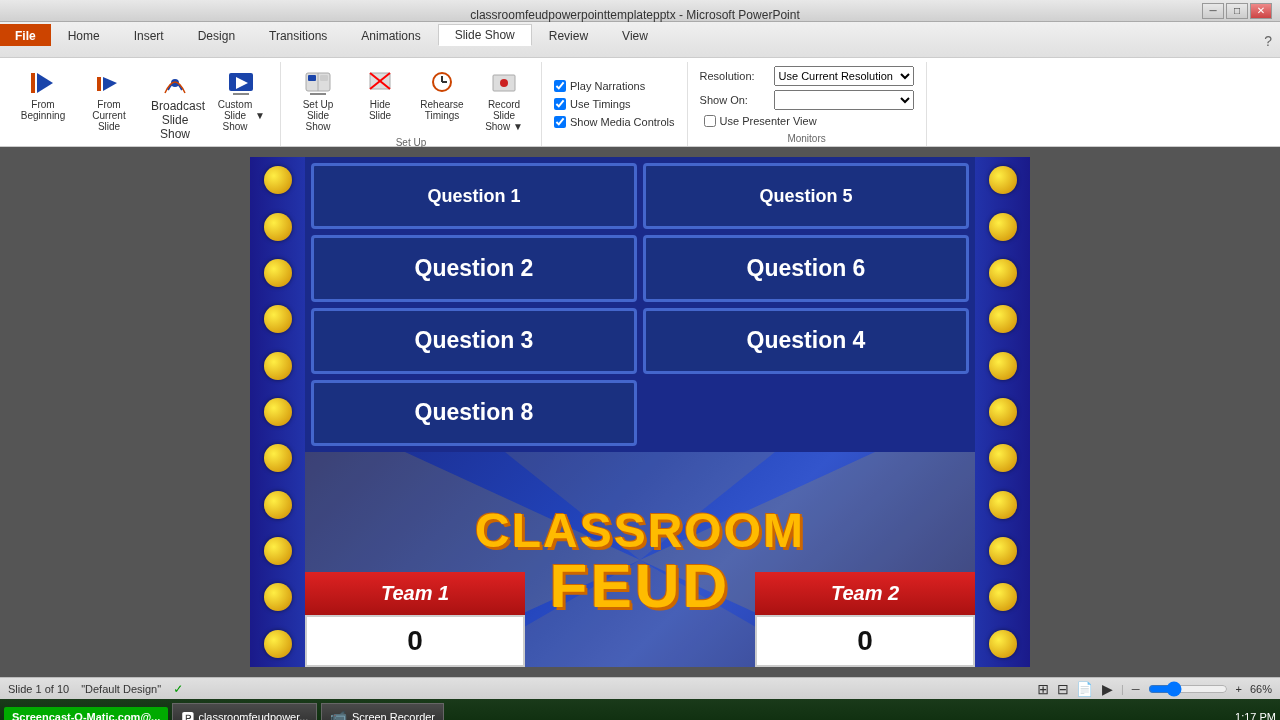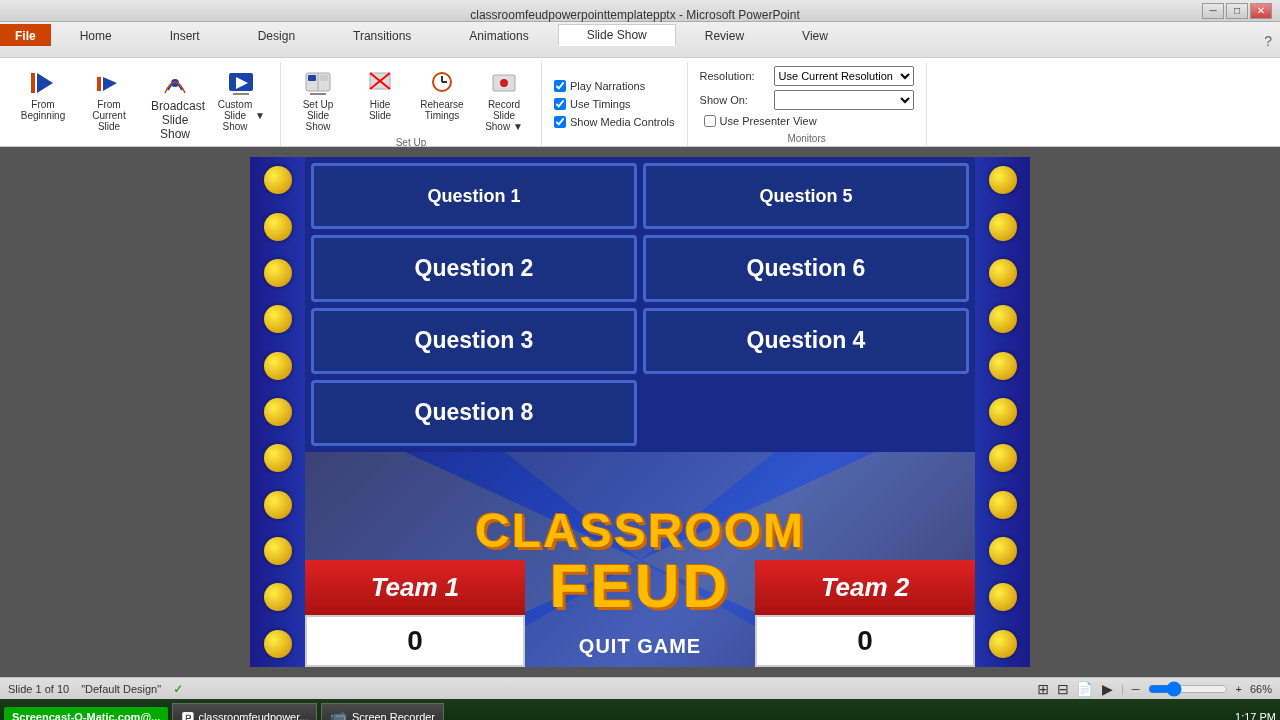--- a/index.html
+++ b/index.html
@@ -35,21 +35,21 @@
     }
     #ribbon-tabs {
       display: flex;
       background: linear-gradient(to bottom, #f0f0f0, #e0e0e0);
       border-bottom: 1px solid #ccc;
       padding-top: 2px;
       padding-left: 0;
       height: 36px;
     }
     .ribbon-tab {
-      padding: 4px 28px;
+      padding: 4px 16px;
       font-size: 12px;
       cursor: pointer;
       color: #333;
       border: 1px solid transparent;
       border-bottom: none;
       height: 22px;
       display: flex; align-items: center;
     }
     .ribbon-tab.file-tab {
       background: #cc4400;
@@ -218,24 +218,24 @@
       z-index: 3;
     }
     #team2-section {
       position: absolute;
       right: 0; bottom: 0;
       width: 220px;
       z-index: 3;
     }
     .team-name-btn {
       width: 100%;
-      height: 55px;
+      height: 43px;
       background: linear-gradient(to bottom, #dd2222, #aa1111);
       color: white;
-      font-size: 26px;
+      font-size: 20px;
       font-weight: bold;
       border: none;
       cursor: pointer;
       display: flex; align-items: center; justify-content: center;
       font-style: italic;
     }
     .team-score-box {
       width: 100%;
       height: 52px;
       background: white;
@@ -586,23 +586,20 @@
 
       <div id="team2-section">
         <button class="team-name-btn">
           <span>Team 2</span>
         </button>
         <div class="team-score-box">
           <span>0</span>
         </div>
       </div>
 
-      <button id="quit-game-btn">
-        <span>QUIT GAME</span>
-      </button>
     </div>
   </div>
 </div>
 
 <div id="status-bar">
   <div id="status-left">
     <span>Slide 1 of 10</span>
     <span>"Default Design"</span>
     <span class="checkmark">✓</span>
   </div>

